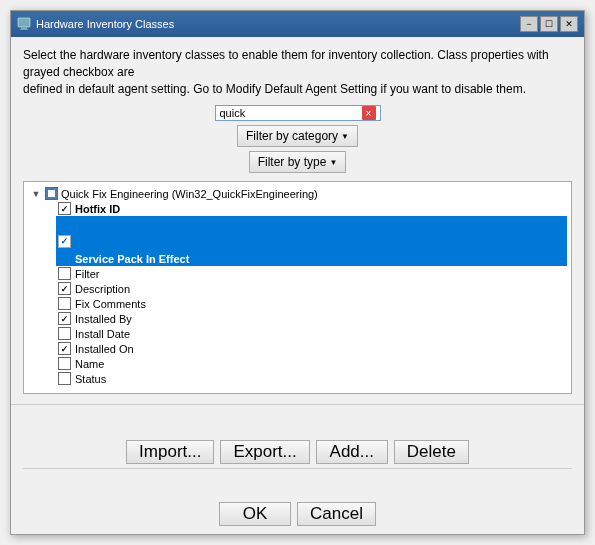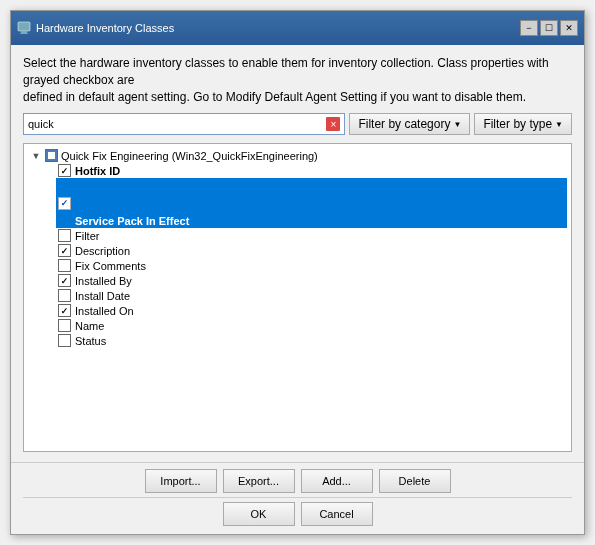--- a/index.html
+++ b/index.html
@@ -24,21 +24,21 @@
       flex-direction: column;
     }
 
     .title-bar {
       background: linear-gradient(to bottom, #3a6ea5, #2a5a95);
       color: white;
       padding: 4px 6px;
       display: flex;
       align-items: center;
       justify-content: space-between;
-      height: 34px;
+      height: 26px;
       flex-shrink: 0;
     }
 
     .title-bar-left {
       display: flex;
       align-items: center;
       gap: 5px;
     }
 
     .title-icon {
@@ -89,20 +89,21 @@
     .description {
       color: #000;
       line-height: 1.4;
       font-size: 11px;
     }
 
     .search-row {
       display: flex;
       gap: 4px;
       align-items: center;
+      flex-direction: column;
     }
 
     .search-box {
       display: flex;
       align-items: center;
       border: 1px solid #7a9cc8;
       background: white;
       flex: 1;
       height: 22px;
       padding: 0 4px;
@@ -291,24 +292,25 @@
       flex-shrink: 0;
     }
 
     .btn {
       height: 24px;
       min-width: 72px;
       padding: 0 12px;
       background: linear-gradient(to bottom, #f8f8f8, #e0e0e0);
       border: 1px solid #aaa;
       cursor: pointer;
-      font-size: 11px;
-      display: flex;
-      align-items: center;
-      justify-content: center;
+      font-size: 17px;
+      display: flex;
+      align-items: center;
+      justify-content: center;
+      margin-top: 29px;
     }
 
     .separator {
       height: 1px;
       background: #ccc;
       margin: 0 12px;
       flex-shrink: 0;
     }
   </style>
 </head>

